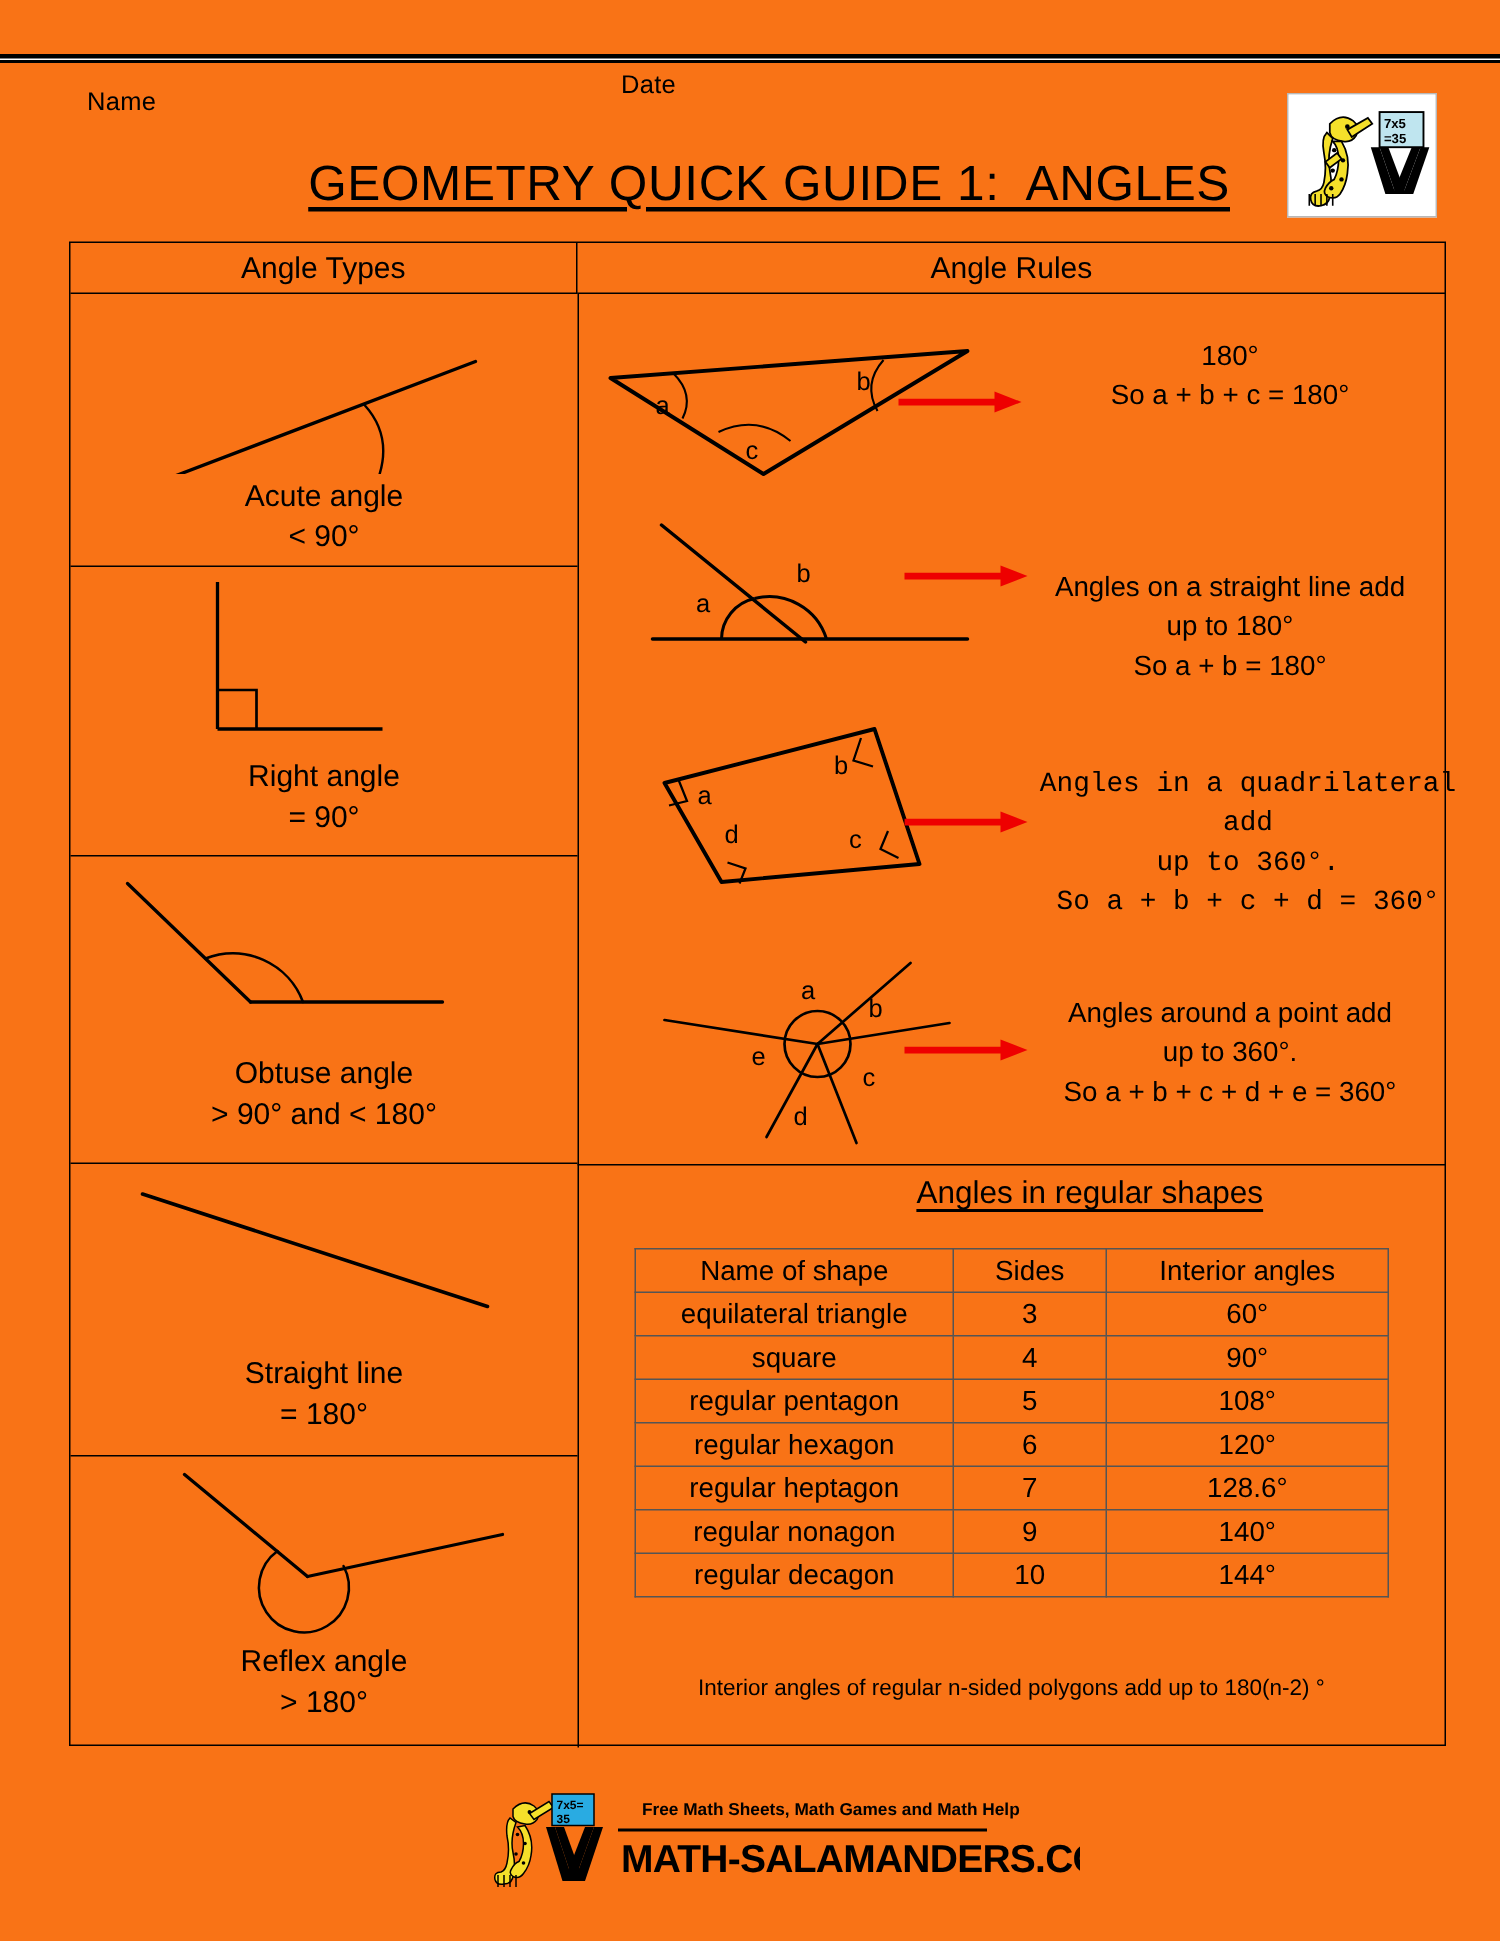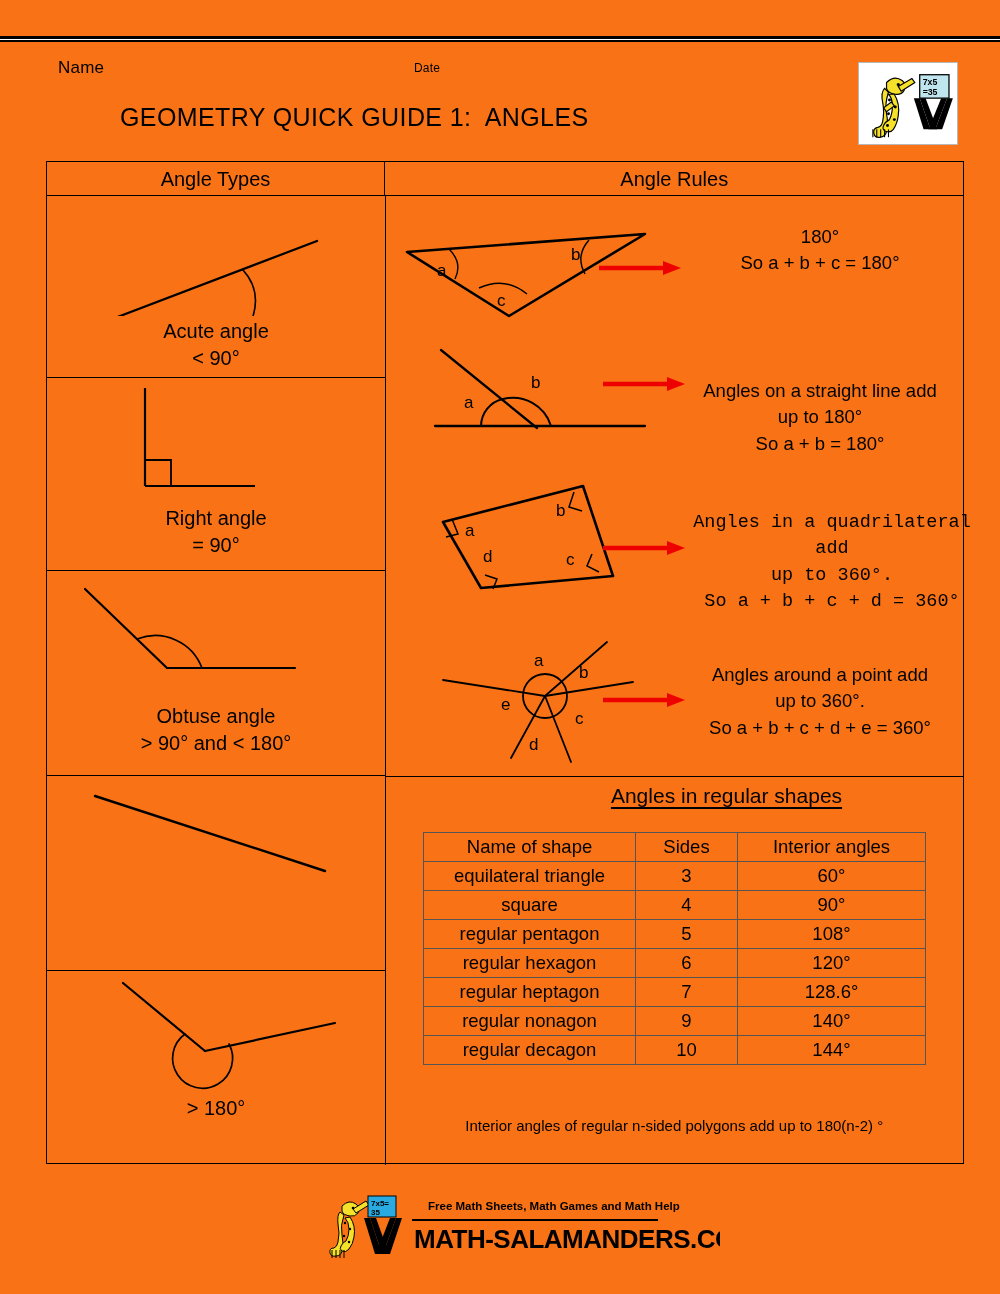--- a/index.html
+++ b/index.html
@@ -14,26 +14,26 @@
   #page { position: relative; width: 1000px; height: 1294px; background: #f97316; }
 
   
   #top-rule {
     position: absolute; left: 0; top: 36px; width: 1000px; height: 6px;
     border-top: 3px solid #000; border-bottom: 2px solid #000; background: #fff;
   }
 
   
   #name-label { position: absolute; left: 58px; top: 58px; font-size: 17px; letter-spacing: .2px; }
-  #date-label { position: absolute; left: 414px; top: 61px; font-size: 12px; letter-spacing: .2px; }
+  #date-label { position: absolute; left: 414px; top: 47px; font-size: 17px; letter-spacing: .2px; }
 
   #main-title {
     position: absolute; left: 120px; top: 103px; width: 700px;
-    text-align: left; font-size: 25px; letter-spacing: .4px;
-    text-underline-offset: 5px;
+    text-align: right; font-size: 33px; letter-spacing: .4px;
+    text-decoration: underline; text-underline-offset: 5px;
     white-space: pre;
   }
 
   
   #corner-logo {
     position: absolute; left: 858px; top: 62px; width: 100px; height: 83px;
     border: 1px solid #b8b8b8; background: #fff;
   }
   #corner-logo svg { display: block; width: 100%; height: 100%; }
 
@@ -214,33 +214,38 @@
         <div>&gt; 90° and &lt; 180°</div>
       </div>
     </div>
 
     <div class="lcell" style="top:614px;height:195px;">
       <div class="fig" style="height:125px;">
         <svg viewBox="0 0 338 125" preserveAspectRatio="none">
           <line x1="48" y1="20" x2="278" y2="95" stroke="#000" stroke-width="2.4" stroke-linecap="round"></line>
         </svg>
       </div>
+      <div class="cap">
+        <div>Straight line</div>
+        <div>= 180°</div>
+      </div>
     </div>
 
     <div class="lcell last" style="top:809px;height:194px;">
       <div class="fig" style="height:122px;">
         <svg viewBox="0 0 338 122" preserveAspectRatio="none">
           <g stroke="#000" stroke-width="2.2" fill="none" stroke-linecap="round">
             <line x1="76" y1="12" x2="158" y2="80"></line>
             <line x1="158" y1="80" x2="288" y2="52"></line>
             <path d="M138 63 a30 30 0 1 0 44 10" stroke-width="1.7"></path>
           </g>
         </svg>
       </div>
       <div class="cap">
+        <div>Reflex angle</div>
         <div>&gt; 180°</div>
       </div>
     </div>
 
     <div class="rule" style="top:34px;height:140px;">
       <div class="rfig" style="left:8px;top:8px;width:270px;height:120px;">
         <svg viewBox="0 0 270 120" width="270" height="120">
           <g stroke="#000" stroke-width="2.6" fill="none" stroke-linejoin="round">
             <polygon points="14,48 252,30 116,112"></polygon>
           </g>

